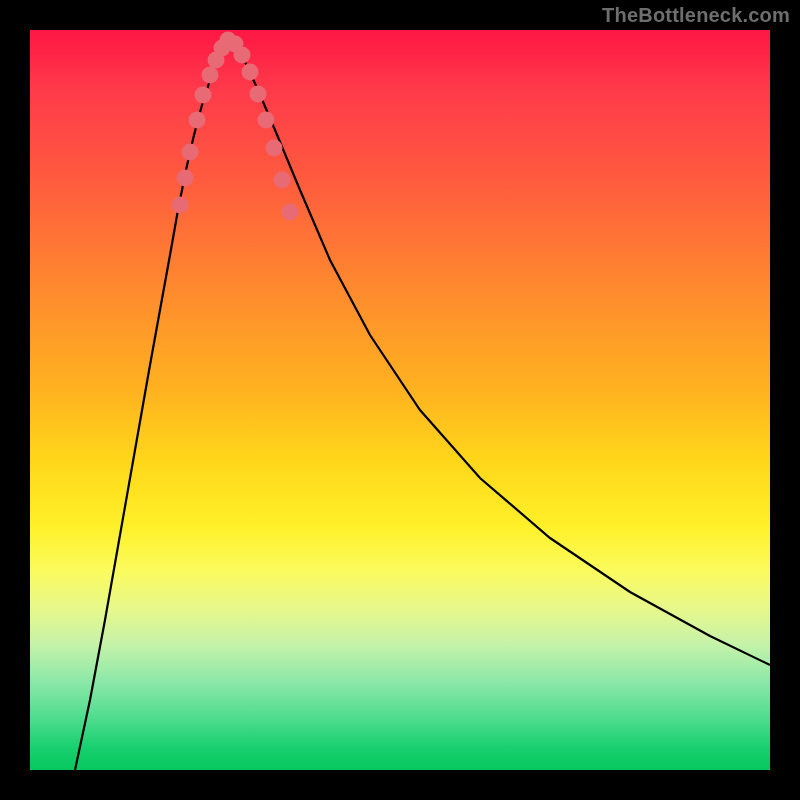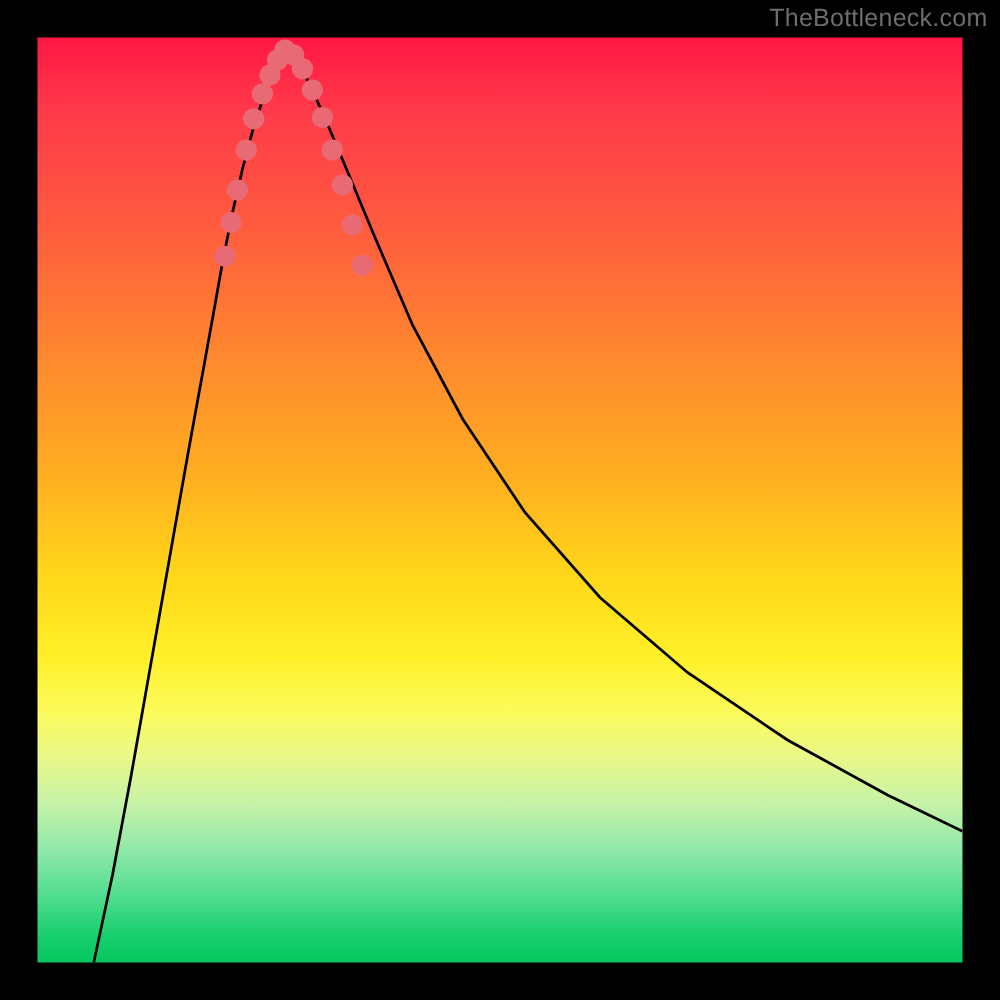--- a/index.html
+++ b/index.html
@@ -32,21 +32,21 @@
       #4edc8e 93%,
       #18cf6e 97%,
       #06c85e 100%
     );
   }
   .watermark {
     position: absolute;
     top: 4px;
     right: 10px;
     font-size: 20px;
-    font-weight: 400;
+    font-weight: 700;
     color: #6e6e6e;
     letter-spacing: 0.2px;
     user-select: none;
   }
   svg.plot {
     position: absolute;
     left: 0;
     top: 0;
     width: 740px;
     height: 740px;

